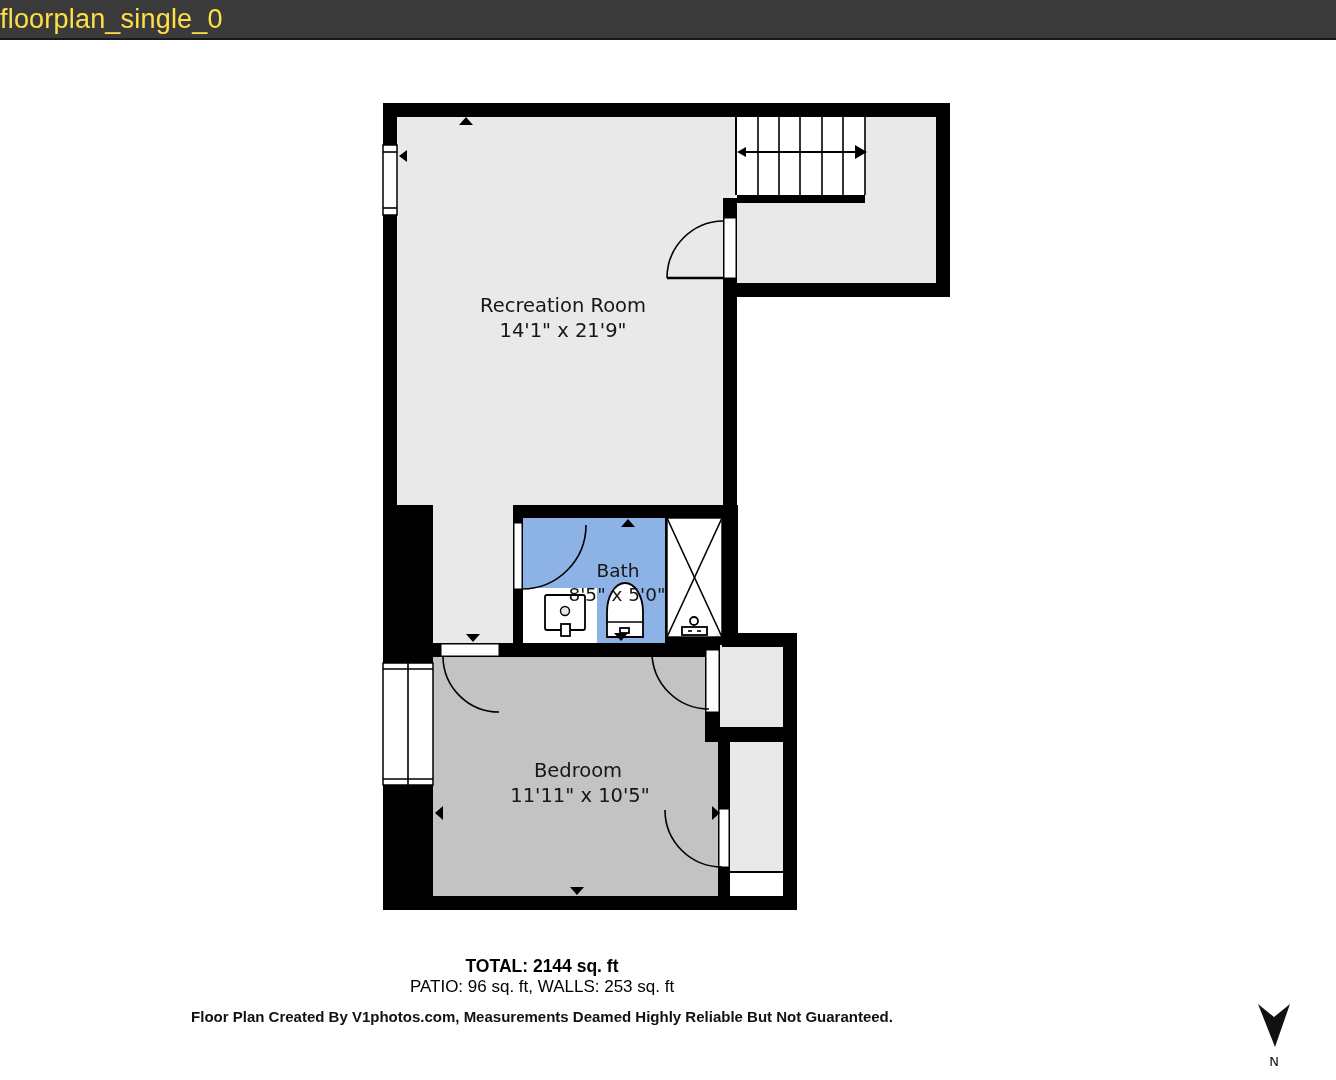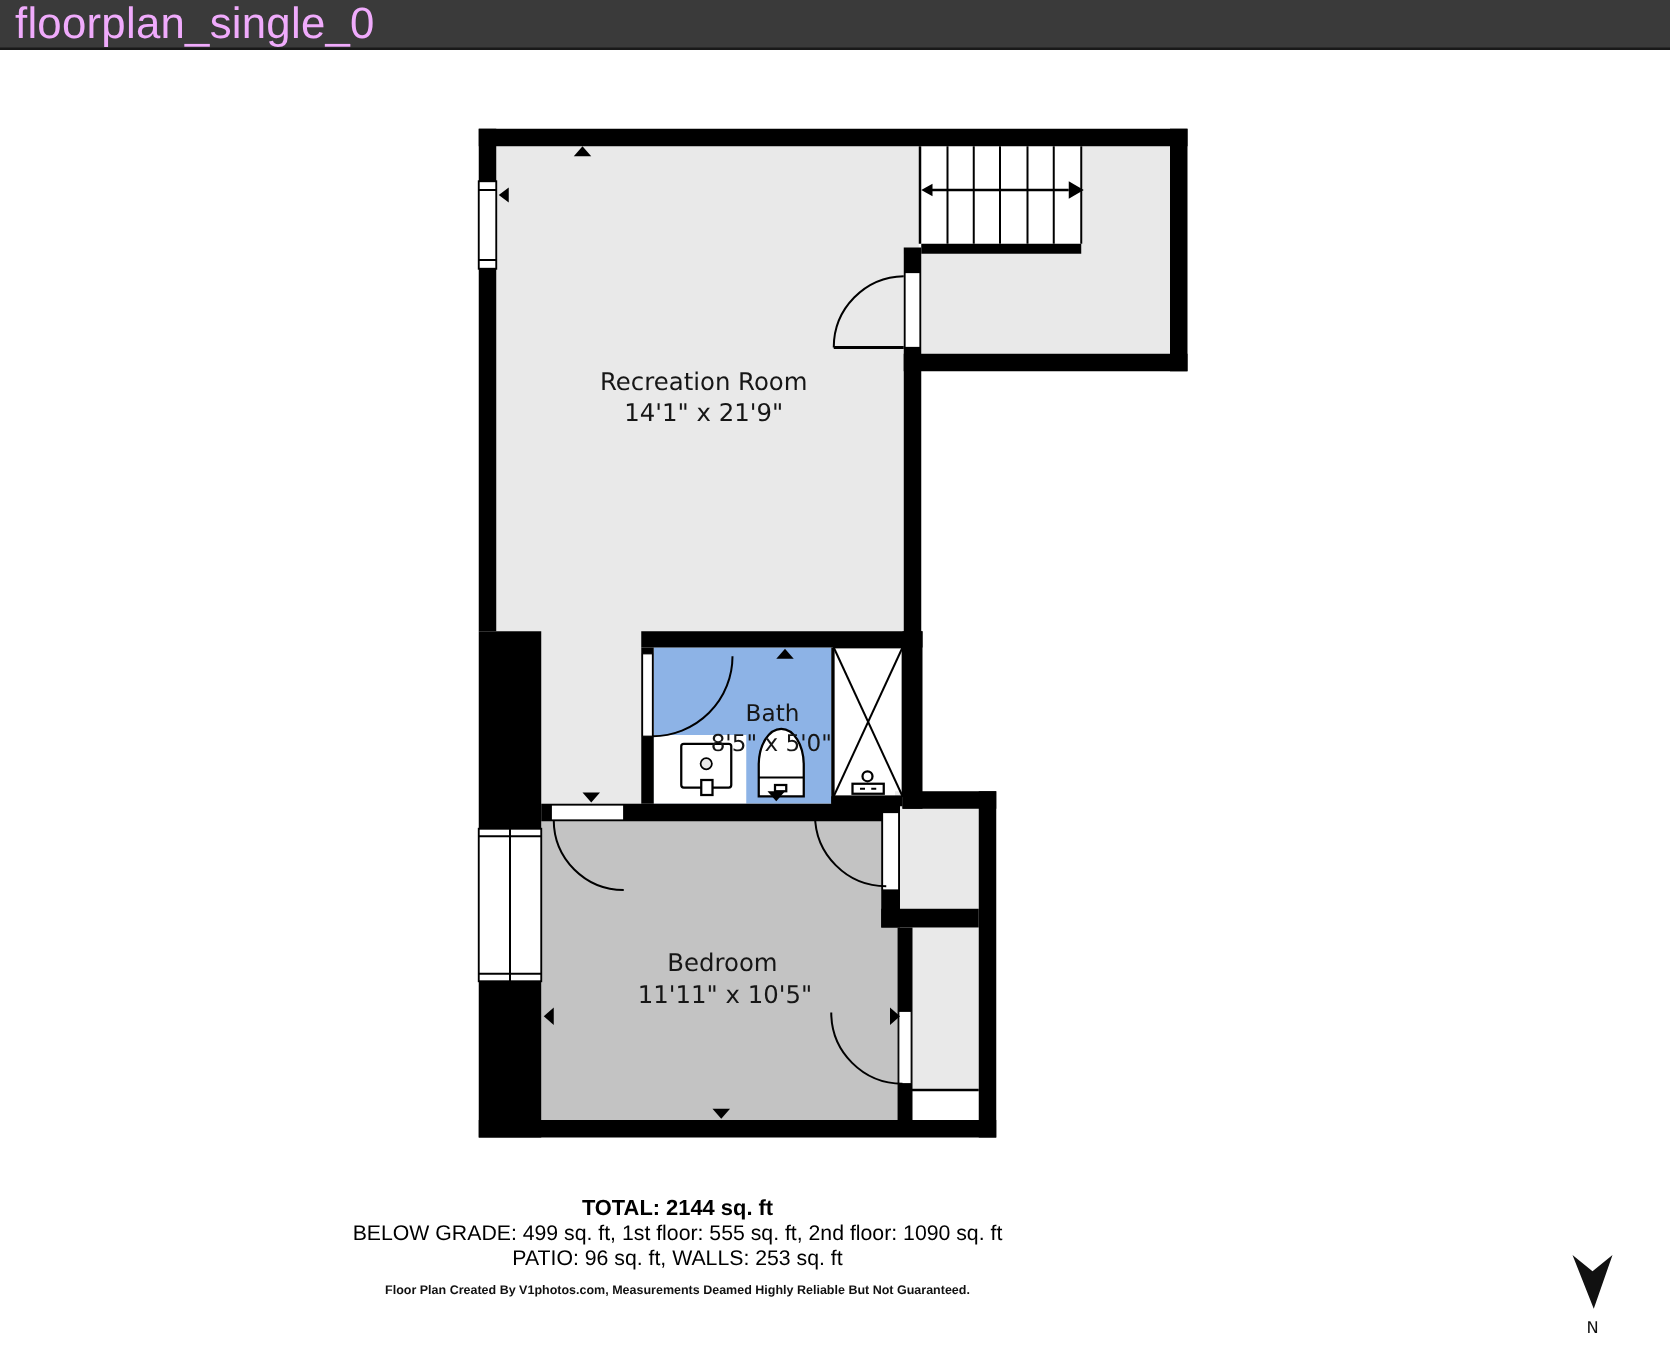--- a/index.html
+++ b/index.html
@@ -6,40 +6,40 @@
   body{
     width:1336px;height:1080px;position:relative;background:#ffffff;
     font-family:"Liberation Sans",sans-serif;overflow:hidden;
   }
   .titlebar{
     position:absolute;top:0;left:0;width:1336px;height:40px;
     background:#3a3a3a;border-bottom:2px solid #191919;
     display:flex;align-items:center;box-sizing:border-box;
   }
   .titlebar .title{
-    color:#f0abfc;font-size:35px;font-weight:400;margin-left:12px;
+    color:#fde047;font-size:27px;font-weight:400;margin-left:0;
     letter-spacing:0.2px;white-space:nowrap;
   }
   svg{position:absolute;top:0;left:0;}
   .wall{fill:#000000;}
   .thinline{stroke:#000000;stroke-width:1.6;fill:none;}
   .fixture{fill:#ffffff;stroke:#000000;stroke-width:1.8;}
   .opening{fill:#ffffff;stroke:#000000;stroke-width:1;}
   .doorarc{fill:none;stroke:#000000;stroke-width:1.6;}
   .marker{fill:#000000;}
   .roomlabel{fill:#161616;font-family:"DejaVu Sans",sans-serif;text-anchor:middle;}
   .fs19{font-size:19.5px;}
   .fs18{font-size:18.5px;}
   .summary{
     position:absolute;top:956px;left:0;width:1084px;text-align:center;
     color:#000;font-family:"Liberation Sans",sans-serif;z-index:3;
   }
   .summary .line{font-size:17px;line-height:19.5px;}
   .summary .total{font-weight:700;font-size:17.5px;line-height:21px;}
-  .summary .disclaimer{font-size:10px;font-weight:700;margin-top:11px;color:#111;}
+  .summary .disclaimer{font-size:15px;font-weight:700;margin-top:11px;color:#111;}
 </style>
 </head>
 <body>
 
 <div class="titlebar">
   <div class="title">floorplan_single_0</div>
 </div>
 
 <svg width="1336" height="1080" viewBox="0 0 1336 1080">
 
@@ -172,16 +172,15 @@
   <text class="roomlabel fs19" x="580" y="802">11'11" x 10'5"</text>
 
   <g>
     <polygon points="1258,1004 1274,1017 1290,1004 1275,1047" fill="#111"></polygon>
     <text x="1274" y="1066" text-anchor="middle" font-size="13" fill="#111" font-family="DejaVu Sans, sans-serif">N</text>
   </g>
 </svg>
 
 <div class="summary">
   <div class="line total">TOTAL: 2144 sq. ft</div>
-  <div class="line">BELOW GRADE: 499 sq. ft, 1st floor: 555 sq. ft, 2nd floor: 1090 sq. ft</div>
   <div class="line">PATIO: 96 sq. ft, WALLS: 253 sq. ft</div>
   <div class="disclaimer">Floor Plan Created By V1photos.com, Measurements Deamed Highly Reliable But Not Guaranteed.</div>
 </div>
 
 </body></html>

